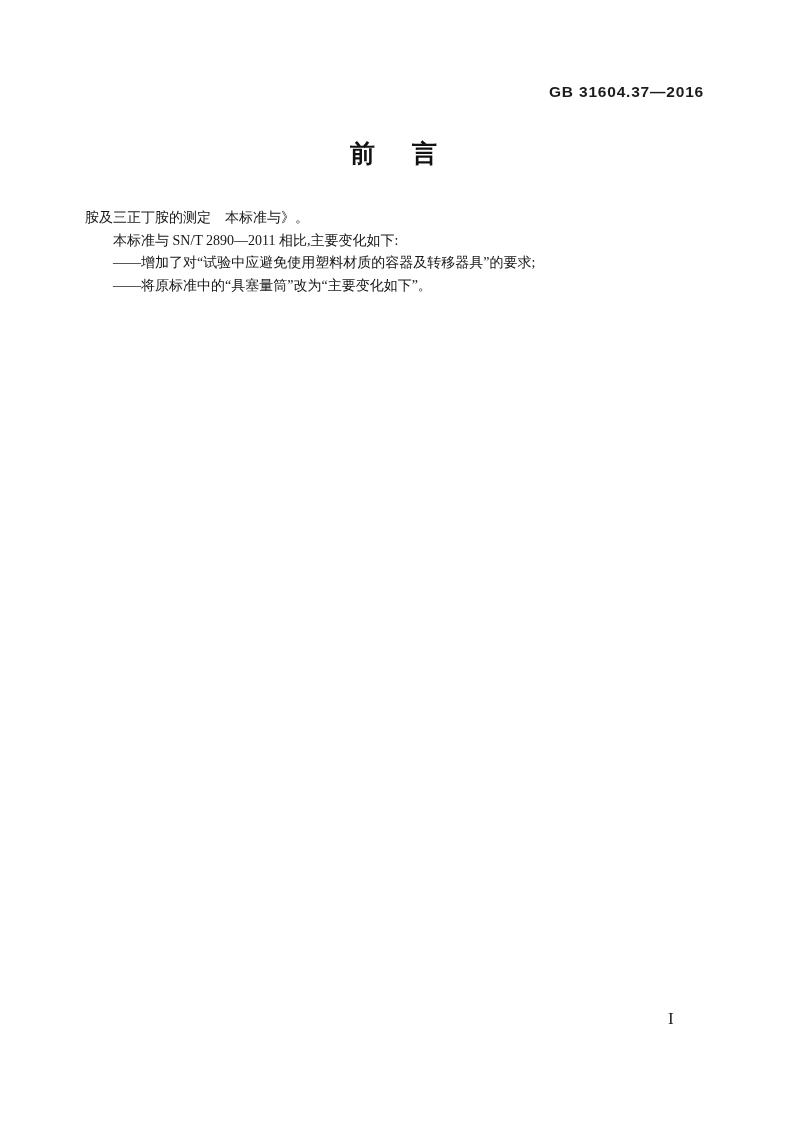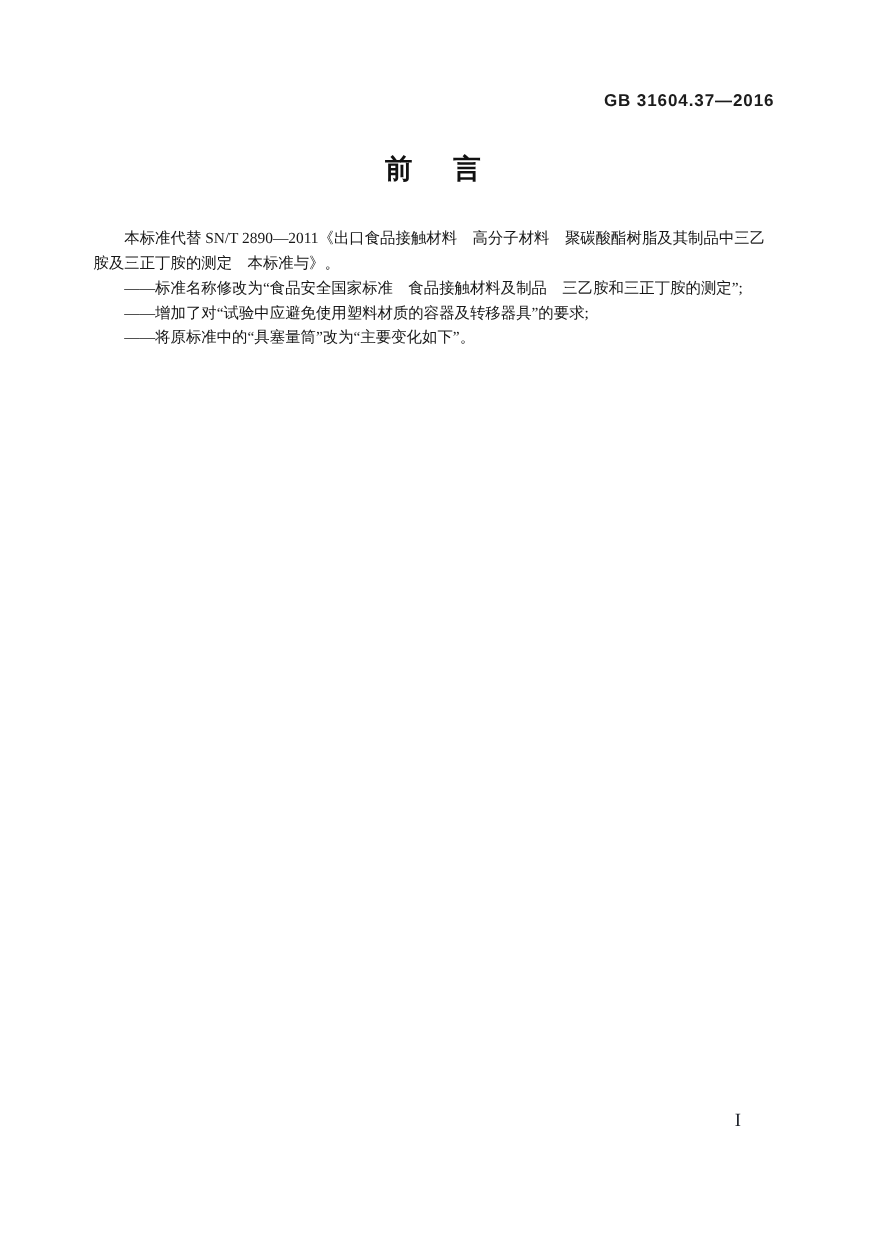--- a/index.html
+++ b/index.html
@@ -64,22 +64,21 @@
 </head>
 <body>
 
 <div class="page">
 
   <div class="doc-header">GB 31604.37—2016</div>
 
   <h1 class="doc-title">前　言</h1>
 
   <div class="body-text">
-      <div class="line indent">本标准代替 SN/T 2890—2011《出口食品接触材料　高分子材料　聚碳酸酯树脂及其制品中三乙</div>
       <div class="line">胺及三正丁胺的测定　本标准与》。</div>
-      <div class="line indent">——标准名称修改为“食品安全国家标准　食品接触材料及制品　三乙胺和三正丁胺的测定”;</div>
+      <div class="line indent">本标准与 SN/T 2890—2011 相比,主要变化如下:</div>
       <div class="line indent">——增加了对“试验中应避免使用塑料材质的容器及转移器具”的要求;</div>
       <div class="line indent">——将原标准中的“具塞量筒”改为“主要变化如下”。</div>
     </div>
 
   <div class="page-number">I</div>
 
 </div>
 
 </body></html>

